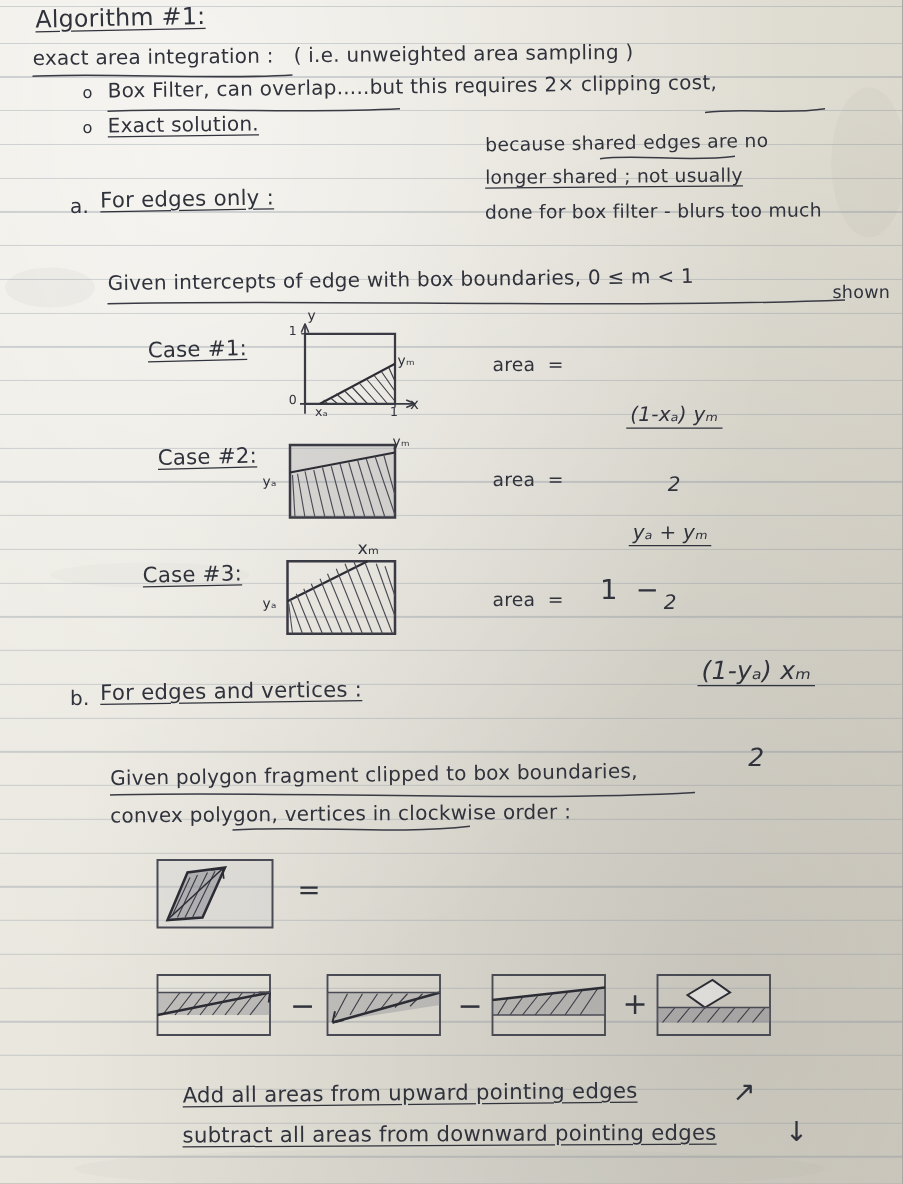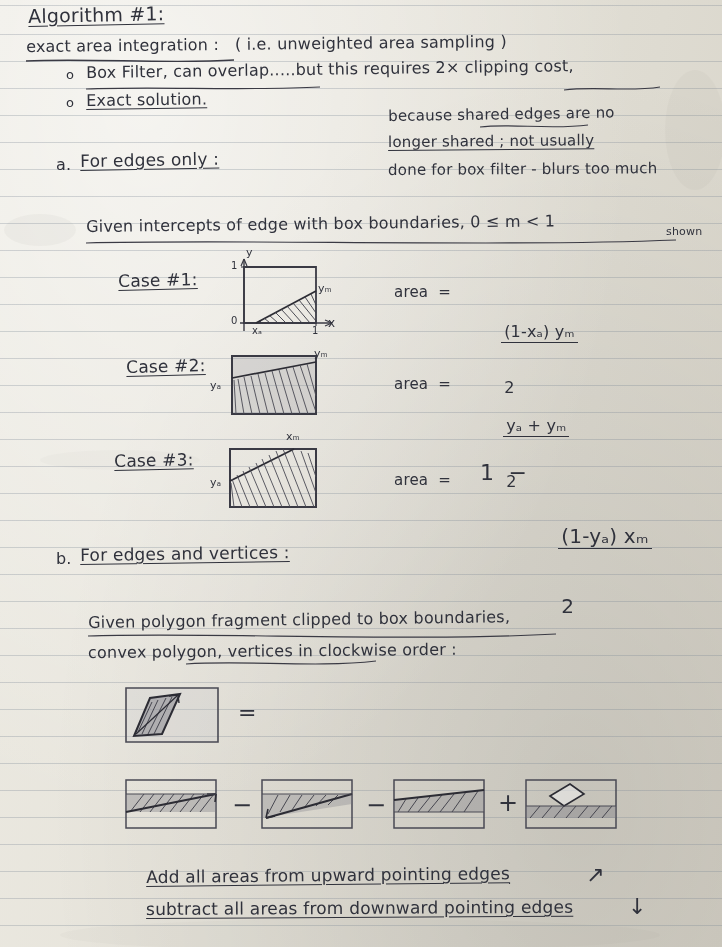--- a/index.html
+++ b/index.html
@@ -54,21 +54,21 @@
     line-height: 1.15;
     white-space: pre;
     transform-origin: left top;
   }
   .u { text-decoration: underline; text-underline-offset: 3px; }
   .tiny { font-size: 9px; }
   svg.ink { position: absolute; overflow: visible; }
   svg.ink path, svg.ink line, svg.ink polyline, svg.ink polygon, svg.ink rect {
     vector-effect: non-scaling-stroke;
   }
-  .frac { display: inline-block; text-align: left; }
+  .frac { display: inline-block; text-align: center; font-style: italic; }
   .frac .num { display: block; border-bottom: 1.6px solid #30323c; padding: 0 3px; }
   .frac .den { display: block; padding: 0 3px; }
 </style>
 </head>
 <body>
 
 <div id="page">
 
   <div id="paper-texture"></div>
   <div id="rules"></div>
@@ -100,21 +100,21 @@
   <div class="hw u" style="left:388px; top:134px; font-size:15px; transform:rotate(-0.5deg);">longer shared ; not usually</div>
   <div class="hw" style="left:388px; top:162px; font-size:15px; transform:rotate(-0.4deg);">done for box filter - blurs too much</div>
   <svg class="ink" style="left:480px; top:122px;" width="120" height="10">
     <path d="M0,5 C30,1 70,8 108,3" stroke="#3a3a44" stroke-width="1.2" fill="none"></path>
   </svg>
 
   <div class="hw" style="left:56px; top:156px; font-size:16px;">a.</div>
   <div class="hw u" style="left:80px; top:152px; font-size:17px; transform:rotate(-1deg);">For edges only :</div>
 
   <div class="hw" style="left:86px; top:218px; font-size:16px; transform:rotate(-0.7deg);">Given intercepts of edge with box boundaries, 0 ≤ m &lt; 1</div>
-  <div class="hw tiny" style="left:666px; top:226px; font-size:11px;">shown</div>
+  <div class="hw tiny" style="left:666px; top:226px; font-size:14px;">shown</div>
   <svg class="ink" style="left:84px; top:238px;" width="600" height="10">
     <path d="M2,5 C150,1 420,9 592,2" stroke="#3a3a44" stroke-width="1.2" fill="none"></path>
   </svg>
 
   <div class="hw u" style="left:118px; top:272px; font-size:17px; transform:rotate(-1.4deg);">Case #1:</div>
 
   <div style="position:absolute; left:228px; top:255px; width:112px; height:80px;">
     <svg class="ink" style="left:0; top:0;" width="112" height="80" viewBox="0 0 112 80">
 
       <path d="M16,76 L16,4" stroke="#3a3a44" stroke-width="1.4" fill="none"></path>
@@ -208,21 +208,21 @@
         <line x1="56" y1="64" x2="36" y2="16"></line>
         <line x1="64" y1="64" x2="43" y2="12"></line>
         <line x1="72" y1="64" x2="50" y2="8"></line>
         <line x1="80" y1="64" x2="57" y2="6"></line>
         <line x1="88" y1="64" x2="66" y2="7"></line>
         <line x1="90" y1="50" x2="75" y2="8"></line>
         <line x1="90" y1="34" x2="82" y2="10"></line>
       </g>
     </svg>
     <div class="hw tiny" style="left:-16px; top:34px; font-size:11px;">yₐ</div>
-    <div class="hw tiny" style="left:60px; top:-12px; font-size:11px;">xₘ</div>
+    <div class="hw tiny" style="left:60px; top:-12px; font-size:14px;">xₘ</div>
   </div>
 
   <div class="hw" style="left:394px; top:472px; font-size:15px;">area  =</div>
   <div class="hw" style="left:480px; top:460px; font-size:22px;">1  −</div>
   <div class="hw" style="left:532px; top:456px; font-size:20px;">
     <span class="frac">
       <span class="num">(1-yₐ) xₘ</span>
       <span class="den">2</span>
     </span>
   </div>

